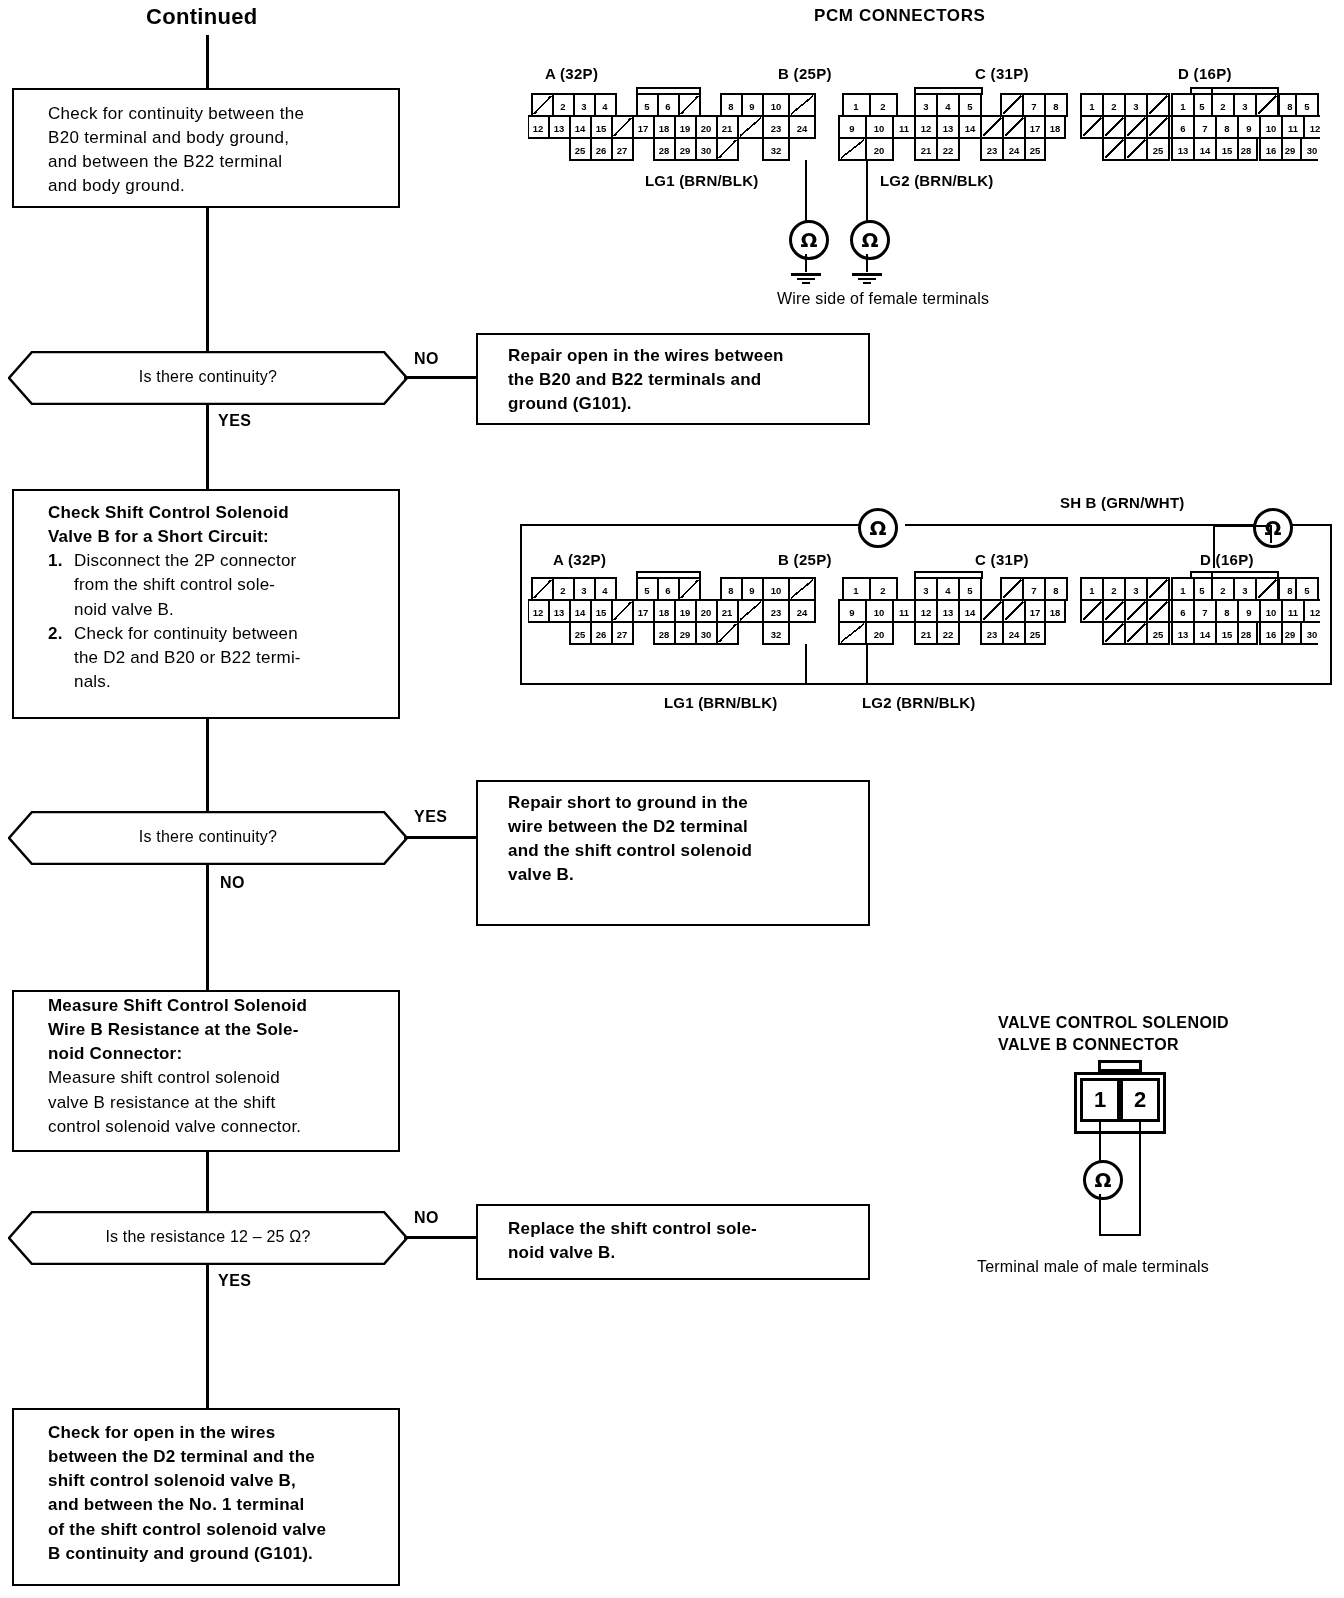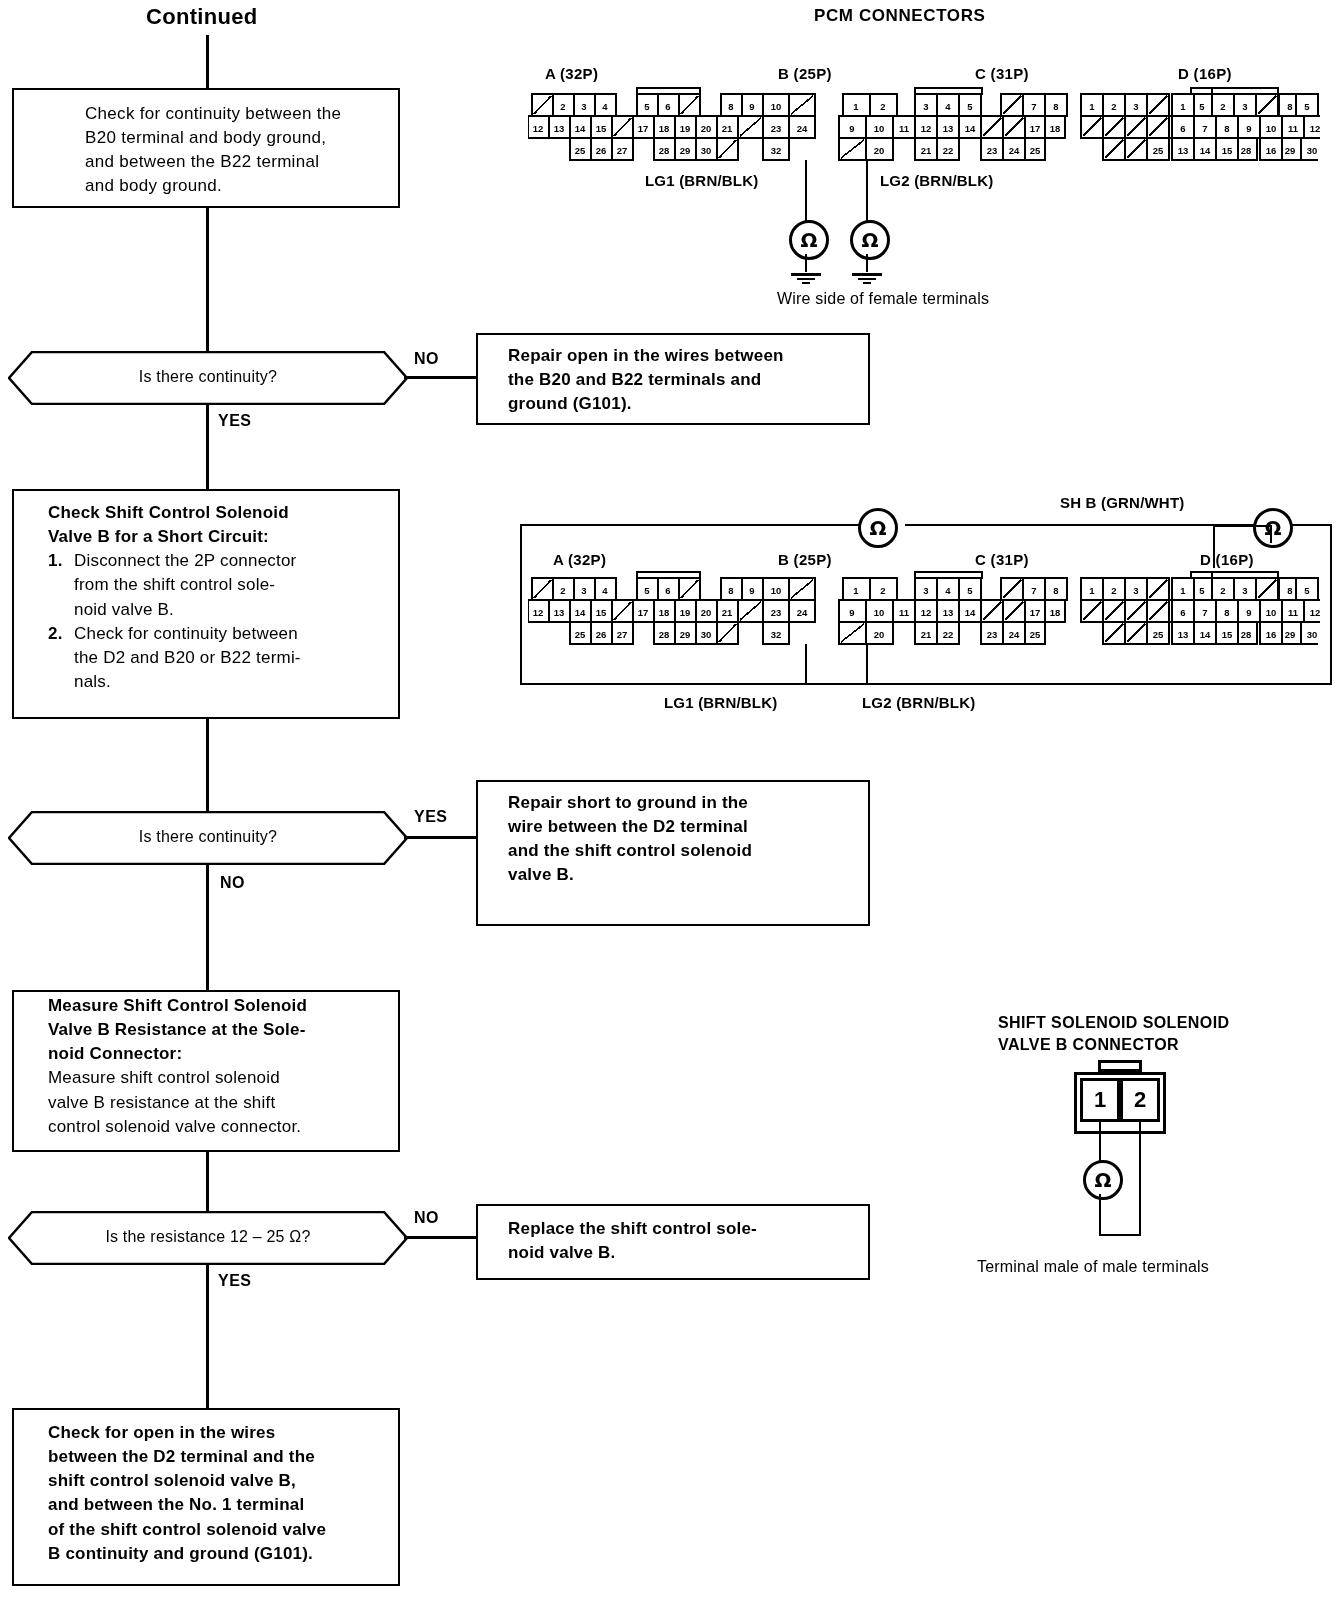--- a/index.html
+++ b/index.html
@@ -68,21 +68,21 @@
 <div class="title-pcm" style="left:806px;top:6px;">PCM CONNECTORS</div>
 
 <div class="vline" style="left:206px;top:35px;height:55px;"></div>
 <div class="vline" style="left:206px;top:207px;height:145px;"></div>
 <div class="vline" style="left:206px;top:400px;height:90px;"></div>
 <div class="vline" style="left:206px;top:718px;height:94px;"></div>
 <div class="vline" style="left:206px;top:864px;height:127px;"></div>
 <div class="vline" style="left:206px;top:1152px;height:60px;"></div>
 <div class="vline" style="left:206px;top:1262px;height:147px;"></div>
 
-<div class="pbox" style="left:12px;top:88px;width:388px;height:120px;padding-left:37px;">
+<div class="pbox" style="left:12px;top:88px;width:388px;height:120px;">
   <div class="inner plain">
     <div>Check for continuity between the</div>
     <div>B20 terminal and body ground,</div>
     <div>and between the B22 terminal</div>
     <div>and body ground.</div>
   </div>
 </div>
 
 <div class="hex" style="left:8px;top:351px;width:400px;">
   <svg width="400" height="54" viewBox="0 0 400 54">
@@ -142,21 +142,21 @@
     <div>Repair short to ground in the</div>
     <div>wire between the D2 terminal</div>
     <div>and the shift control solenoid</div>
     <div>valve B.</div>
   </div>
 </div>
 
 <div class="pbox" style="left:12px;top:990px;width:388px;height:162px;">
   <div class="inner bold" style="padding-top:2px;">
     <div class="hdr">Measure Shift Control Solenoid</div>
-    <div class="hdr">Valve B Resistance at the Sole-</div>
+    <div class="hdr">Wire B Resistance at the Sole-</div>
     <div class="hdr">noid Connector:</div>
     <div style="font-weight:normal">Measure shift control solenoid</div>
     <div style="font-weight:normal">valve B resistance at the shift</div>
     <div style="font-weight:normal">control solenoid valve connector.</div>
   </div>
 </div>
 
 <div class="hex" style="left:8px;top:1211px;width:400px;">
   <svg width="400" height="54" viewBox="0 0 400 54">
     <polygon points="24,1 376,1 399,27 376,53 24,53 1,27" fill="#fff" stroke="#000" stroke-width="2.5"></polygon>
@@ -702,21 +702,21 @@
   </g>
 </svg>
 </div>
 
 <div class="vline" style="left:805px;top:644px;height:41px;width:2px;"></div>
 <div class="vline" style="left:866px;top:644px;height:41px;width:2px;"></div>
 <div class="wire-label" style="left:664px;top:694px;">LG1 (BRN/BLK)</div>
 <div class="wire-label" style="left:862px;top:694px;">LG2 (BRN/BLK)</div>
 
 <div class="blk-title" style="left:998px;top:1012px;">
-  <div>SHIFT SOLENOID SOLENOID</div>
+  <div>VALVE CONTROL SOLENOID</div>
   <div>VALVE B CONNECTOR</div>
 </div>
 
 <div class="sol-tab" style="left:1098px;top:1060px;width:44px;height:12px;"></div>
 <div class="sol-outer" style="left:1074px;top:1072px;width:92px;height:62px;"></div>
 <div class="sol-cell" style="left:1080px;top:1078px;width:40px;height:44px;">1</div>
 <div class="sol-cell" style="left:1120px;top:1078px;width:40px;height:44px;">2</div>
 
 <div class="vline" style="left:1099px;top:1122px;height:40px;width:2px;"></div>
 <div class="ohm" style="left:1083px;top:1160px;">Ω</div>

